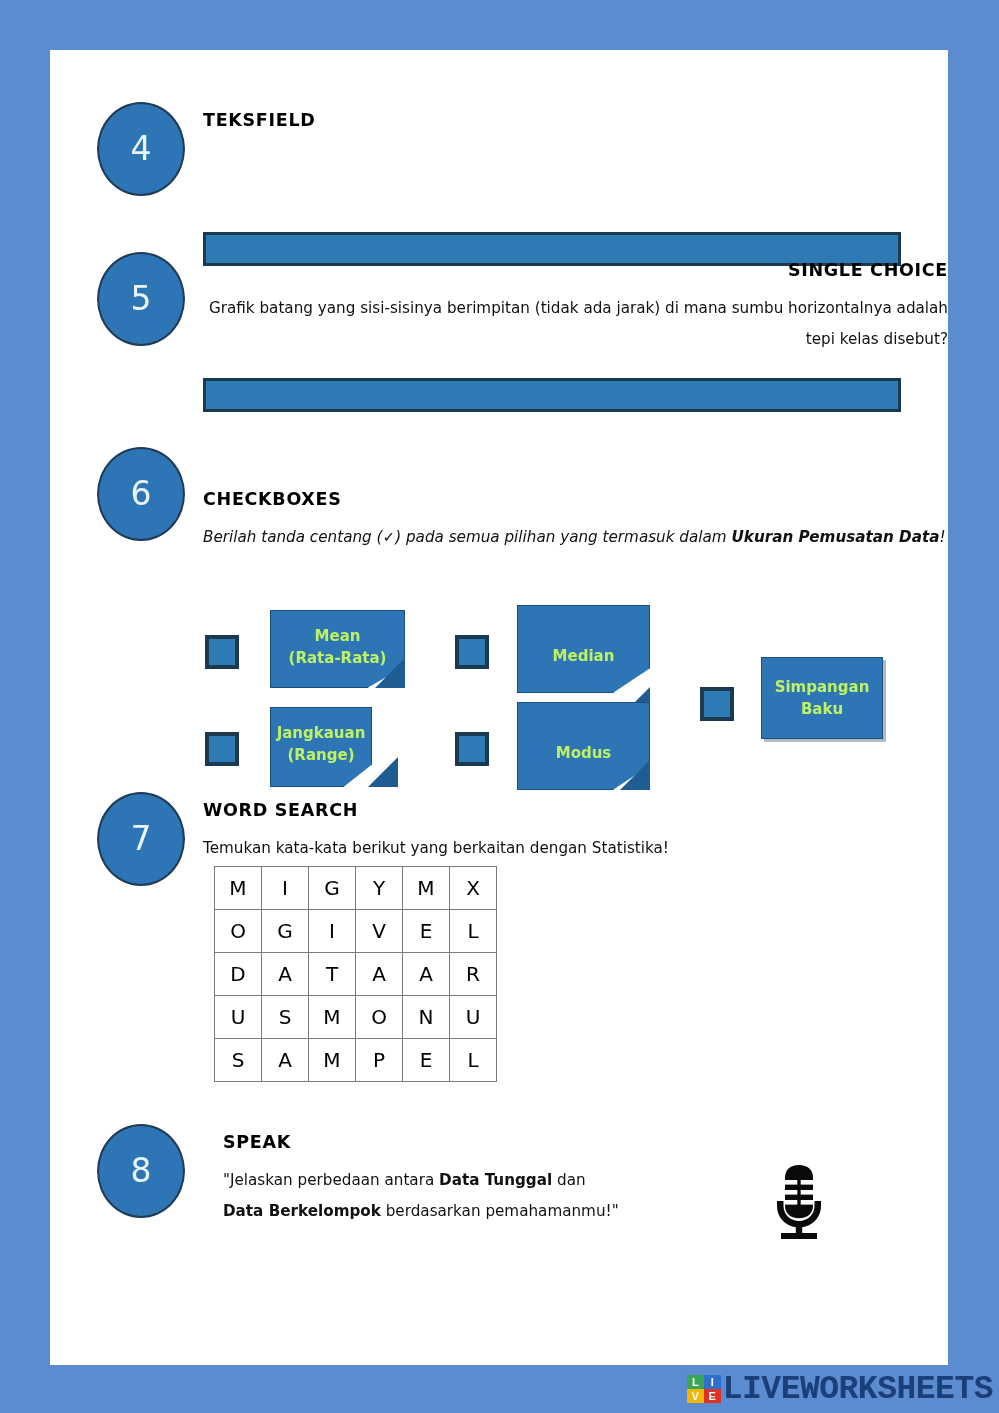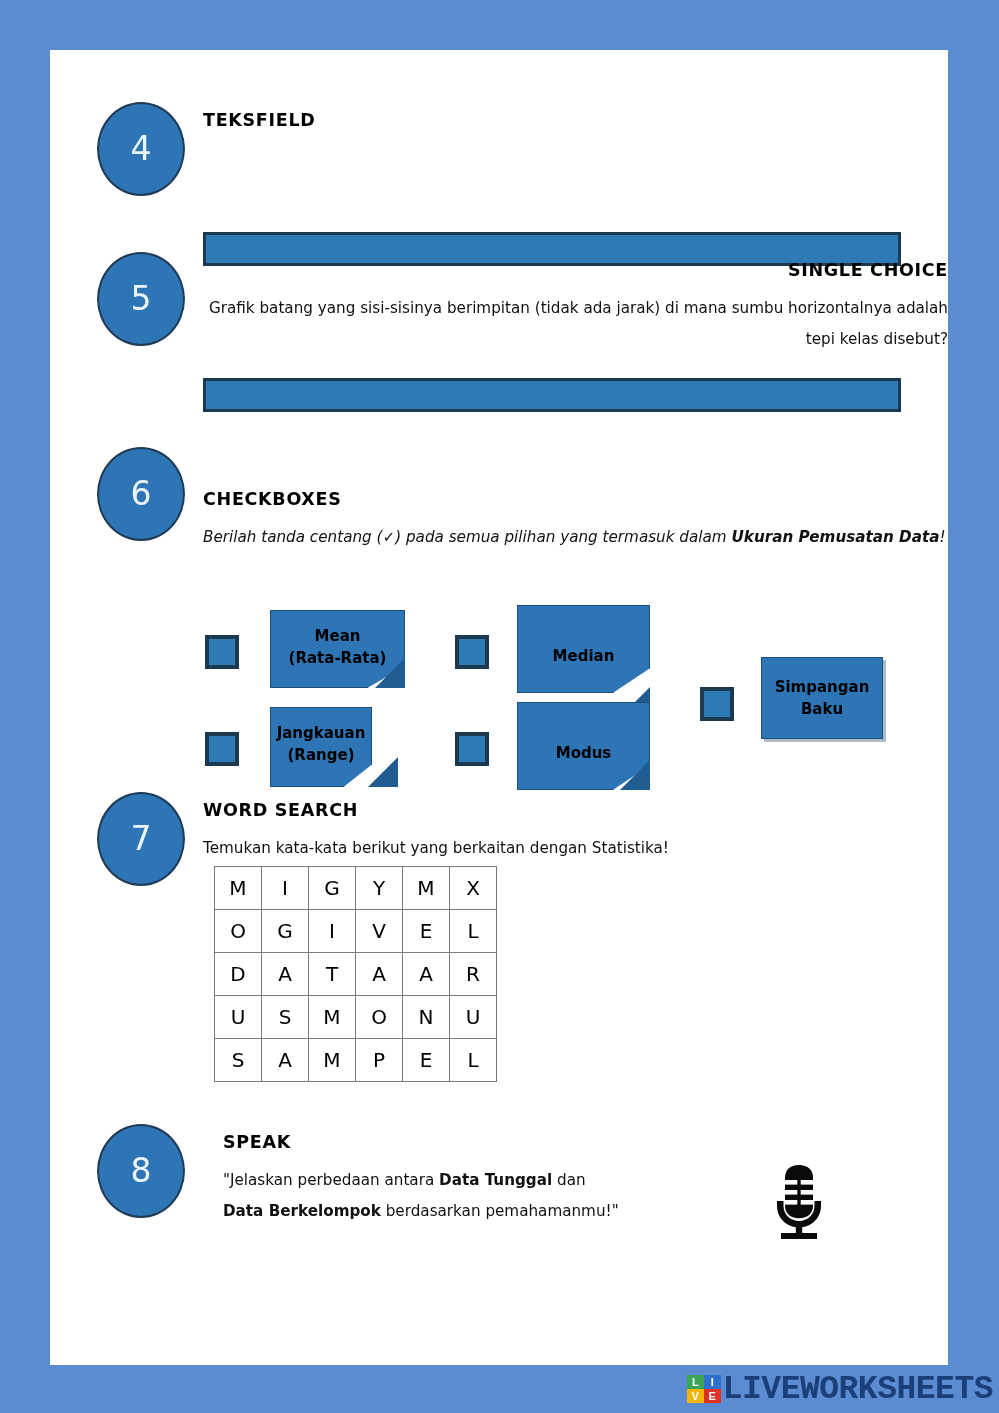--- a/index.html
+++ b/index.html
@@ -90,21 +90,21 @@
     background: #2e7ab4;
     border: 4px solid #1b3a52;
     cursor: pointer;
   }
 
   .note {
     position: absolute;
     background: #2e75b6;
     border: 1px solid #1b4f7e;
     box-shadow: 3px 3px 0 rgba(27,58,82,0.35);
-    color: #000000;
+    color: #bef264;
     font-family: "DejaVu Sans", sans-serif;
     font-weight: bold;
     font-size: 15px;
     line-height: 22px;
     text-align: center;
     display: flex;
     align-items: center;
     justify-content: center;
     padding: 4px 8px;
   }

